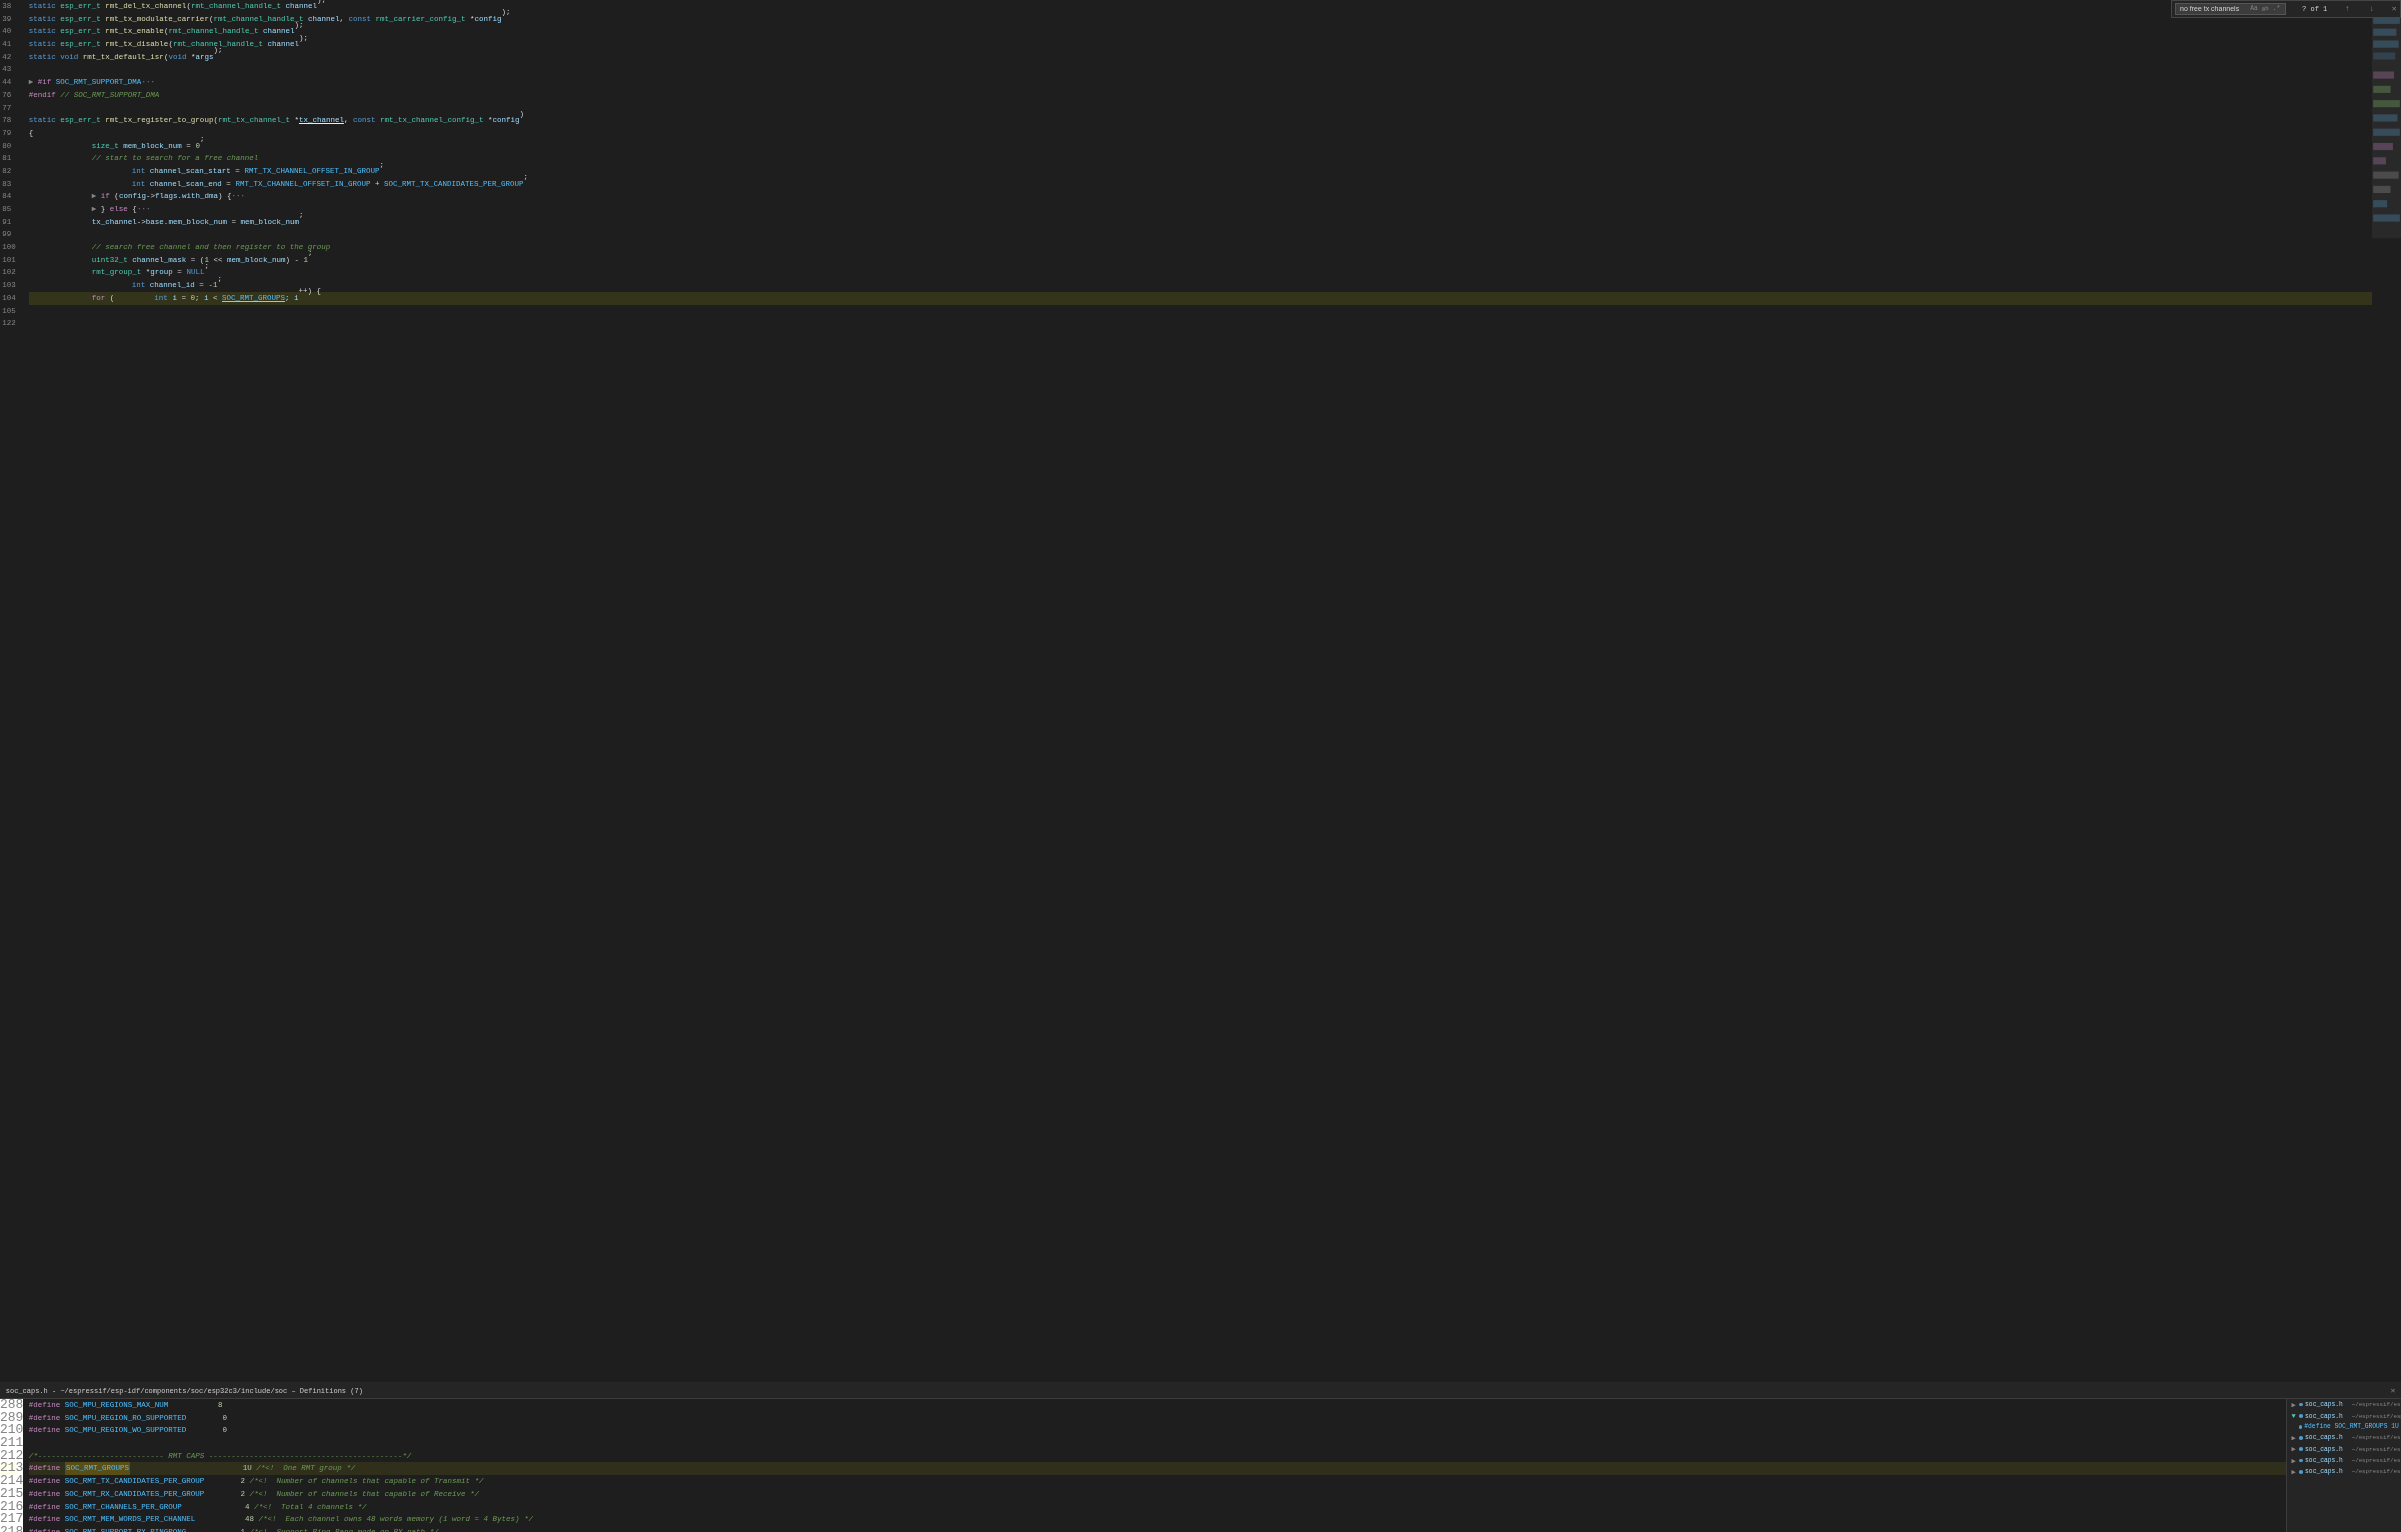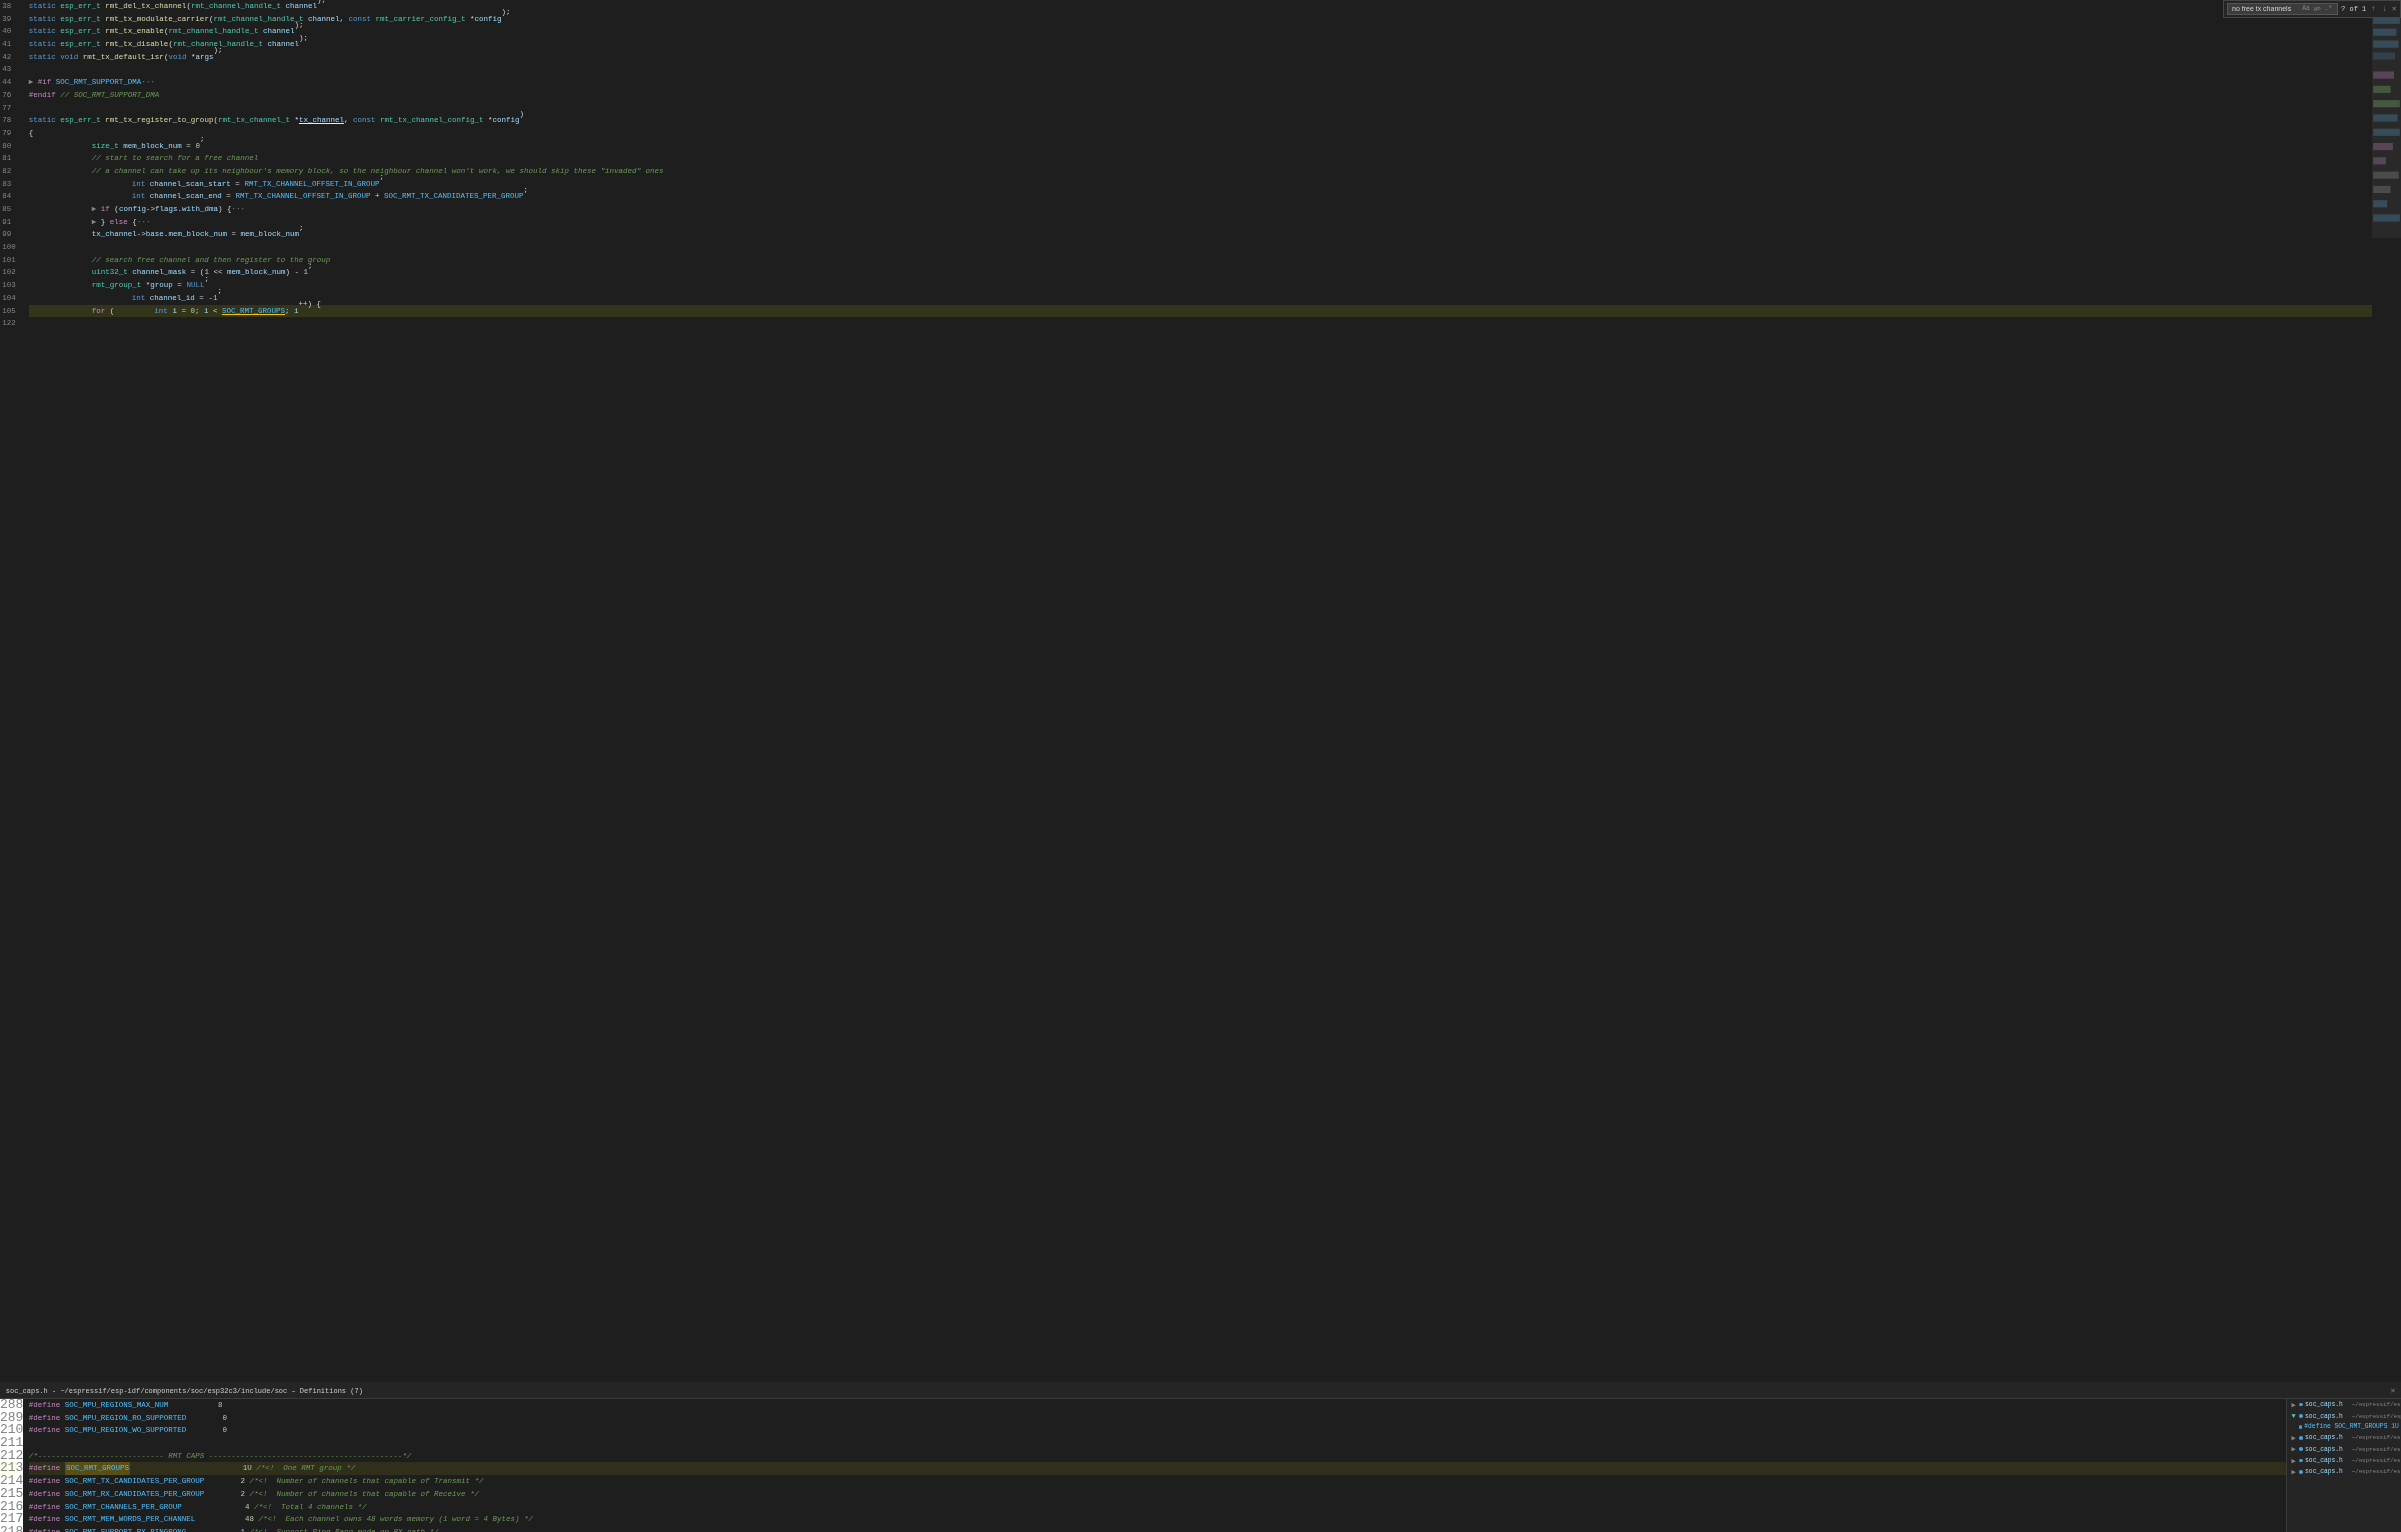--- a/index.html
+++ b/index.html
@@ -89,21 +89,21 @@
     
     .search-widget {
       position: absolute;
       top: 0;
       right: 0;
       background: #252526;
       border: 0.6px solid #454545;
       display: flex;
       align-items: center;
       padding: 1.7px 3.5px;
-      gap: 3px;
+      gap: 16px;
       z-index: 100;
       min-width: 161px;
     }
 
     .search-input-wrapper {
       display: flex;
       align-items: center;
       background: #3c3c3c;
       border: 0.6px solid #555;
       padding: 1.2px 3.5px;
@@ -354,23 +354,20 @@
         <div class="code-line">{</div>
 
         <div class="code-line">
           &nbsp;&nbsp;&nbsp;&nbsp;<span class="kw-type">size_t</span>&nbsp;<span class="param">mem_block_num</span>&nbsp;=&nbsp;<span class="number">0</span>;
         </div>
 
         <div class="code-line">
           &nbsp;&nbsp;&nbsp;&nbsp;<span class="comment">// start to search for a free channel</span>
         </div>
 
-        <div class="code-line">
-          &nbsp;&nbsp;&nbsp;&nbsp;<span class="comment">// a channel can take up its neighbour's memory block, so the neighbour channel won't work, we should skip these "invaded" ones</span>
-        </div>
 
         <div class="code-line">
           &nbsp;&nbsp;&nbsp;&nbsp;<span class="kw-int">int</span>&nbsp;<span class="param">channel_scan_start</span>&nbsp;=&nbsp;<span class="macro">RMT_TX_CHANNEL_OFFSET_IN_GROUP</span>;
         </div>
 
         <div class="code-line">
           &nbsp;&nbsp;&nbsp;&nbsp;<span class="kw-int">int</span>&nbsp;<span class="param">channel_scan_end</span>&nbsp;=&nbsp;<span class="macro">RMT_TX_CHANNEL_OFFSET_IN_GROUP</span>&nbsp;+&nbsp;<span class="macro">SOC_RMT_TX_CANDIDATES_PER_GROUP</span>;
         </div>
 
         <div class="code-line">

